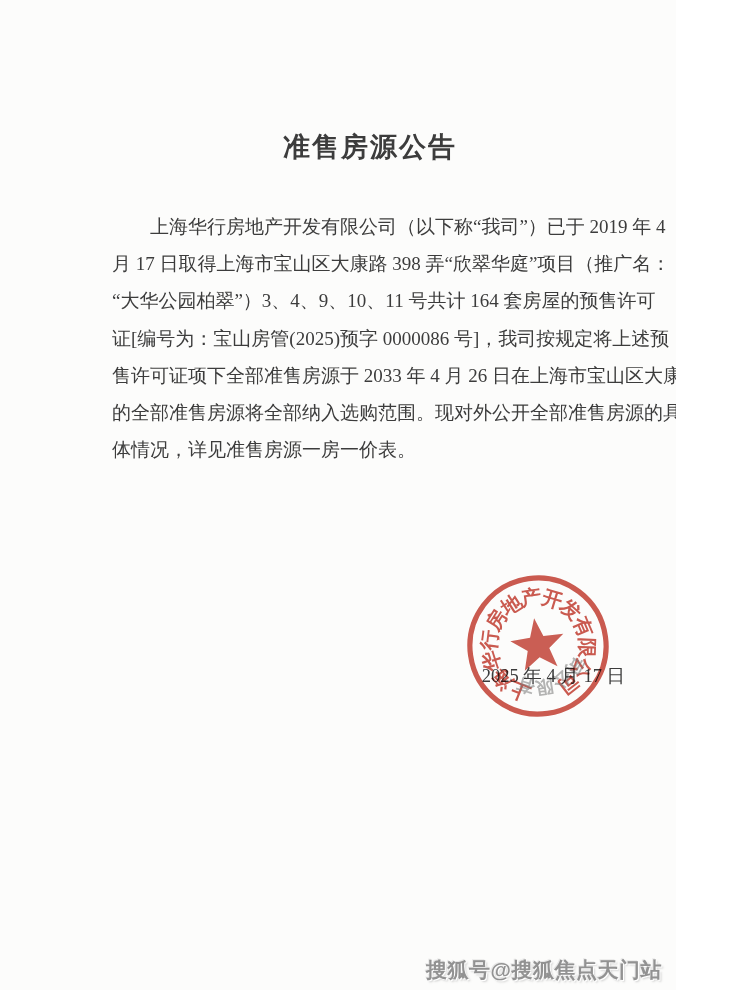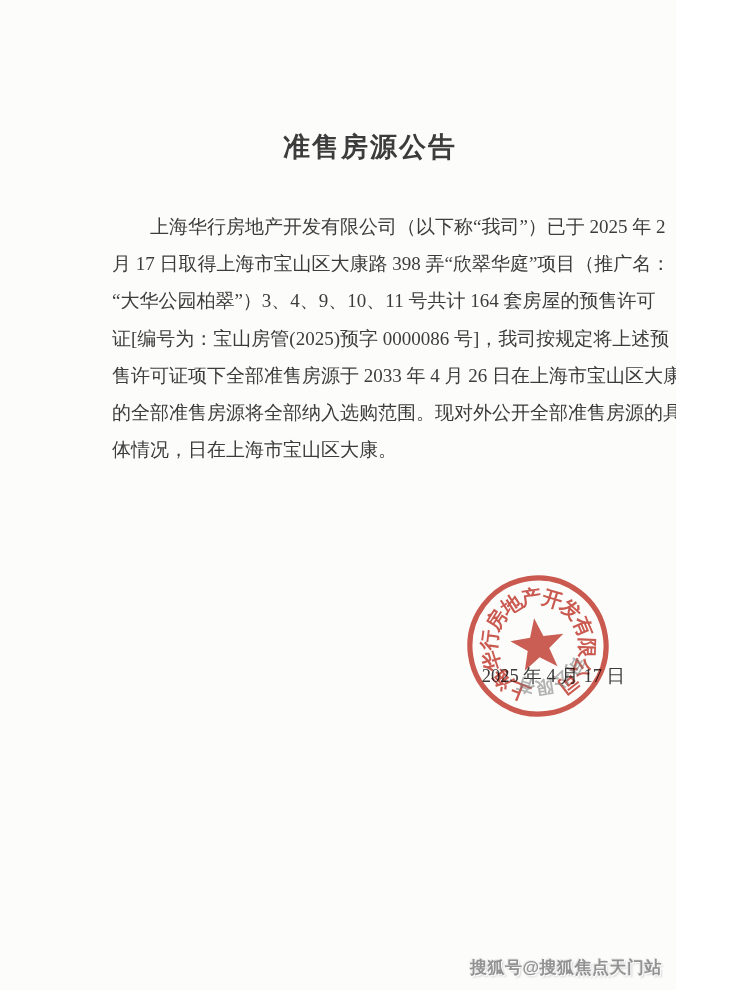--- a/index.html
+++ b/index.html
@@ -60,41 +60,41 @@
   .seal-ghost{
     font-size:24px;font-weight:700;
     fill:#6e6e6e;
     text-anchor:middle;
     opacity:.55;
     font-family:"Liberation Serif","DejaVu Serif",serif;
   }
   .watermark{
     position:absolute;top:956px;right:14px;
     font-family:"Liberation Sans","DejaVu Sans",sans-serif;
-    font-size:17px;font-weight:700;
+    font-size:21px;font-weight:700;
     color:var(--wm-gray);
     text-shadow:1px 1px 0 #ffffff,-1px -1px 0 #e8e8e8,2px 2px 2px rgba(140,140,140,.35);
     letter-spacing:.5px;
   }
 </style>
 </head>
 <body>
 
 <div class="page">
 
   <div class="doc-title">准售房源公告</div>
 
   <div class="doc-body">
-    <div class="body-line first">上海华行房地产开发有限公司（以下称“我司”）已于 2025 年 2</div>
+    <div class="body-line first">上海华行房地产开发有限公司（以下称“我司”）已于 2019 年 4</div>
     <div class="body-line">月 17 日取得上海市宝山区大康路 398 弄“欣翠华庭”项目（推广名：</div>
     <div class="body-line">“大华公园柏翠”）3、4、9、10、11 号共计 164 套房屋的预售许可</div>
     <div class="body-line">证[编号为：宝山房管(2025)预字 0000086 号]，我司按规定将上述预</div>
     <div class="body-line">售许可证项下全部准售房源于 2033 年 4 月 26 日在上海市宝山区大康</div>
     <div class="body-line">的全部准售房源将全部纳入选购范围。现对外公开全部准售房源的具</div>
-    <div class="body-line last">体情况，日在上海市宝山区大康。</div>
+    <div class="body-line last">体情况，详见准售房源一房一价表。</div>
   </div>
 
   <div class="signature">
     <div class="sig-date">2025 年 4 月 17 日</div>
   </div>
 
   <div class="stamp">
     <svg viewBox="0 0 200 200" xmlns="http://www.w3.org/2000/svg">
       <circle class="seal-ring" cx="100" cy="100" r="92"></circle>
       <polygon class="seal-star" points="100,62 109.1,87.5 136.1,88.3 114.7,104.8 122.3,130.7 100,115.5 77.7,130.7 85.3,104.8 63.9,88.3 90.9,87.5"></polygon>

